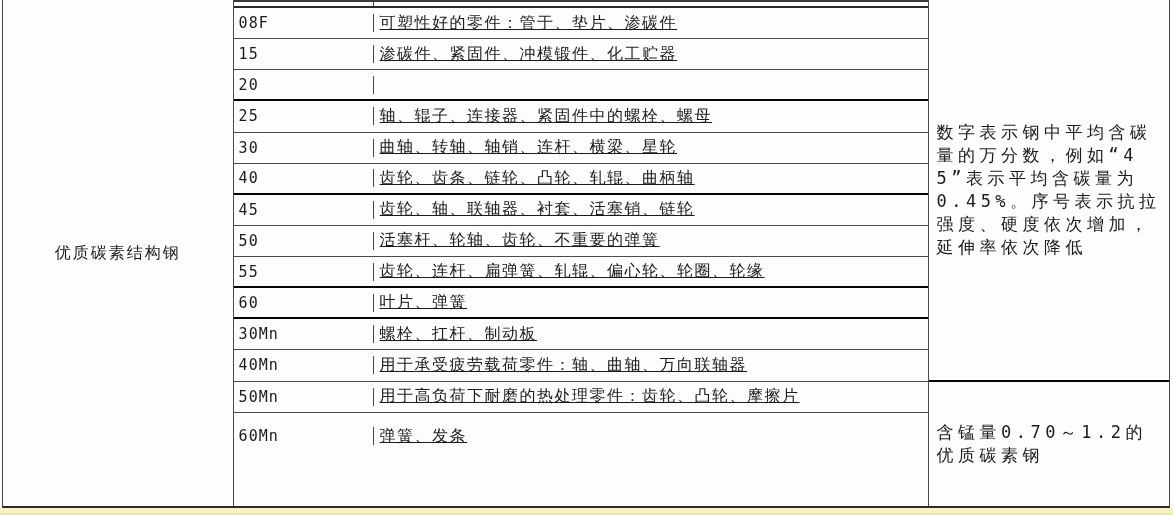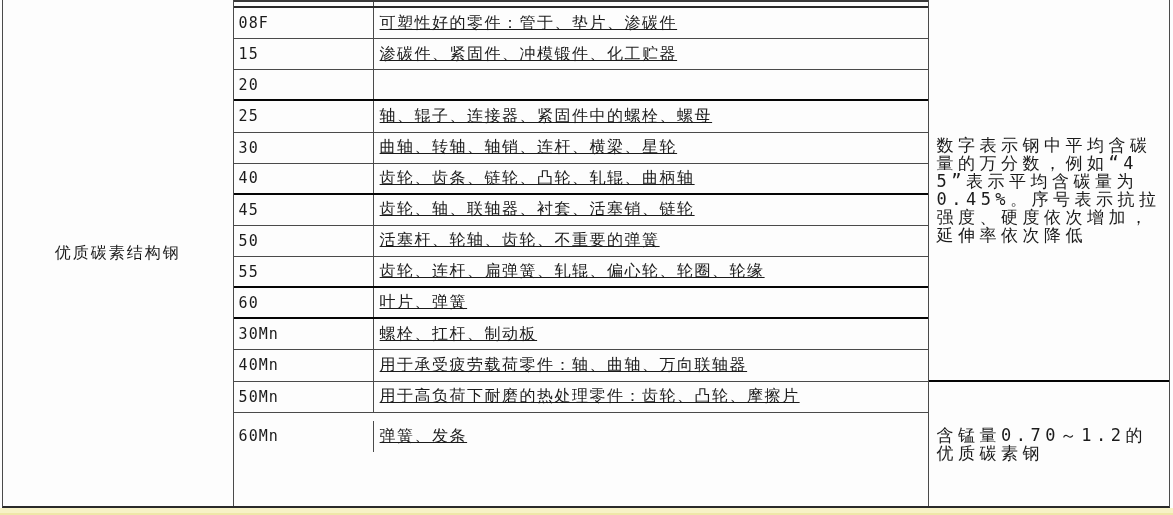--- a/index.html
+++ b/index.html
@@ -15,39 +15,39 @@
   }
   
   .col-category{width:231px;border-right:1px solid #4a4a4a;display:flex;flex-direction:row;}
   .col-category .sliver{height:8px;border-top:2px solid #3a3a3a;border-bottom:2px solid #2a2a2a;}
   .category-body{flex:1;display:flex;align-items:center;justify-content:center;}
   .category-text{font-size:16px;letter-spacing:2px;white-space:nowrap;}
   
   .col-mid{width:697px;border-right:1px solid #4a4a4a;display:flex;flex-direction:column;}
   .col-mid .sliver{height:8px;border-top:2px solid #3a3a3a;border-bottom:2px solid #2a2a2a;display:flex;}
   .sliver-grade{width:140px;border-right:1px solid #4a4a4a;height:100%;}
-  .row{display:flex;height:31.125px;border-bottom:1px solid #4a4a4a;}
+  .row{display:flex;height:31.125px;border-bottom:1px solid #4a4a4a;align-items:center;}
   .row.thick{border-bottom:2px solid #050505;}
   .row.last{border-bottom:none;margin-top:8px;}
   .cell-grade{
     width:140px;border-right:1px solid #4a4a4a;display:flex;align-items:center;
     padding-left:5px;font-family:"DejaVu Sans Mono","Liberation Mono",monospace;
     font-size:15px;letter-spacing:1px;
   }
   .cell-uses{
     flex:1;display:flex;align-items:center;padding-left:6px;
     font-size:16px;letter-spacing:1.5px;white-space:nowrap;overflow:hidden;text-decoration:underline;
   }
   
   .col-note{width:240px;display:flex;flex-direction:column;}
   .note-cell{display:flex;align-items:center;}
   .note-1{height:381.5px;border-bottom:2px solid #050505;}
   .note-2{flex:1;}
   .note-text{
-    padding:4px 4px 4px 7px;font-size:17px;letter-spacing:4.5px;line-height:18px;
+    padding:4px 4px 4px 7px;font-size:17px;letter-spacing:4.5px;line-height:23px;
     font-family:"DejaVu Sans Mono","Liberation Mono",monospace;
     word-break:break-all;
   }
   
   .bottom-strip{position:absolute;left:0;bottom:0;width:1173px;height:7px;background:#f7f2c6;border-bottom:2px solid #efe7a8;}
 </style>
 </head>
 <body>
 
 <div class="screen">

